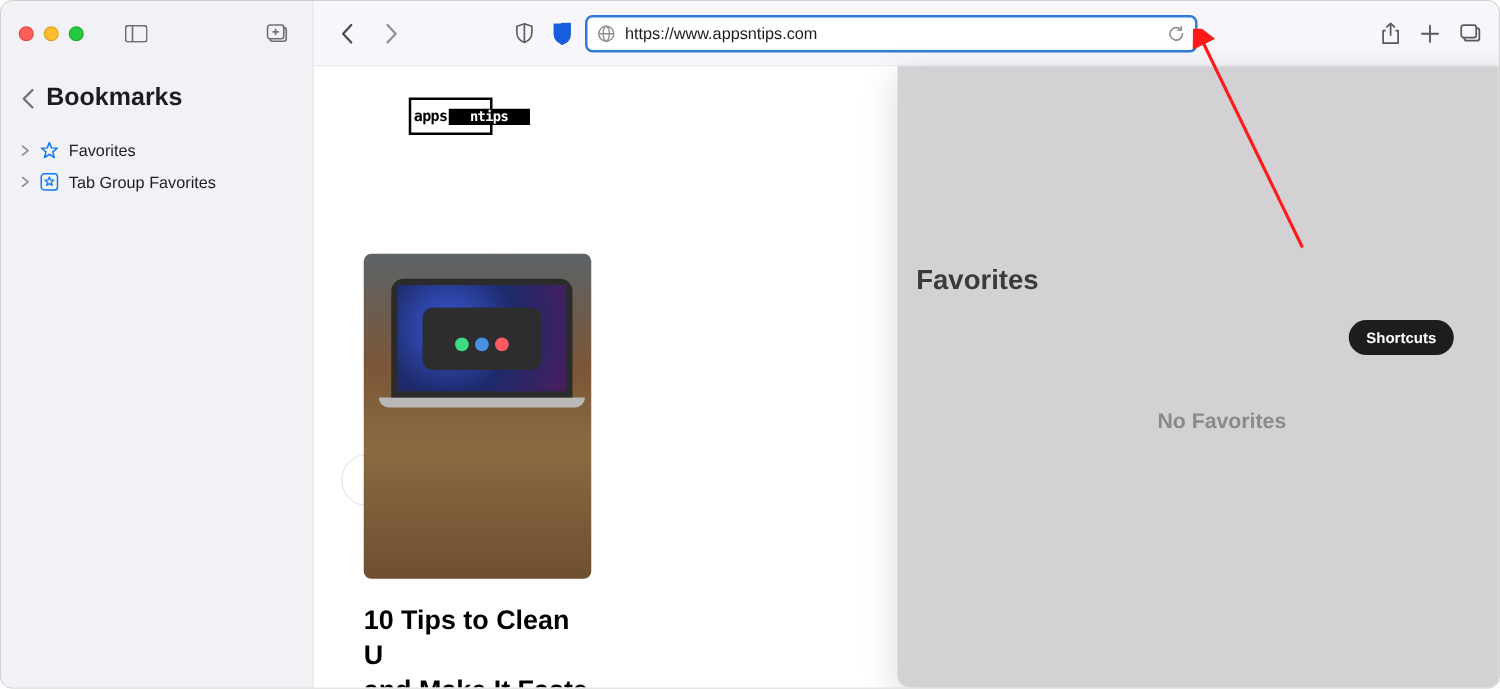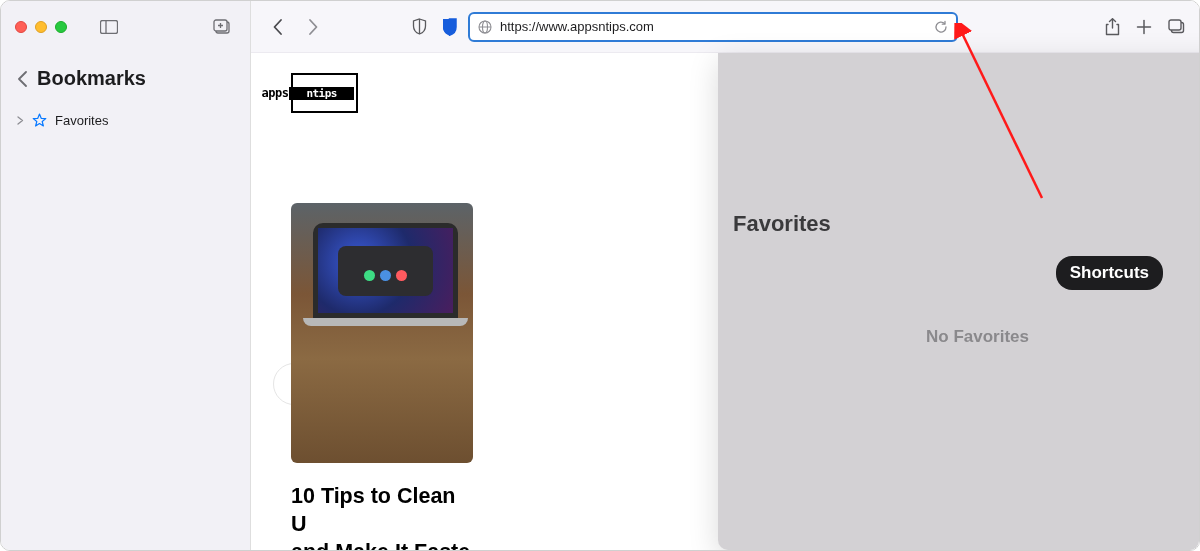--- a/index.html
+++ b/index.html
@@ -28,21 +28,21 @@
     .nav-btn.enabled { color:#4a4a4e;}
     .urlbar-wrap { flex:1; display:flex; align-items:center; justify-content:center; gap:10px;}
     .aux-icons { display:flex; align-items:center; gap:14px; color:#5a5a5e;}
     .urlbar { flex:0 0 490px; height:30px; border:2px solid #2f7bd6; border-radius:6px; background:#fff; display:flex; align-items:center; padding:0 8px; gap:8px; position:relative;justify-content:center;}
     .urlbar .globe { color:#8e8e93; }
     .urlbar input { flex:1; border:none; outline:none; font-size:13px; color:#1d1d1f; background:transparent;}
     .urlbar .reload { color:#8e8e93; }
     .right-tools { display:flex; align-items:center; gap:16px; color:#5a5a5e; margin-left:8px;}
     .content { flex:1; background:#fff; position:relative; overflow:hidden;}
     .site-header { height:80px; display:flex; align-items:center; padding: 0 40px; justify-content:space-between;}
-    .logo { width:67px; height:40px; border:2px solid #000; display:flex; align-items:center; justify-content:flex-end; font-weight:700; font-size:12px; letter-spacing:-0.5px; padding:2px;}
+    .logo { width:67px; height:30px; border:2px solid #000; display:flex; align-items:center; justify-content:flex-start; font-weight:700; font-size:12px; letter-spacing:-0.5px; padding:2px;margin-left:36px;}
     .logo-inner { background:#000; color:#fff; padding:0 17px; margin-left:1px; font-size:11px;}
     .site-tools { display:flex; align-items:center; gap:22px; color:#000;}
     .hamburger { display:flex; flex-direction:column; gap:5px;}
     .hamburger span { width:20px; height:2px; background:#000;}
     .card { width:430px; }
     .card-img { width:100%; height:260px; border-radius:6px; background:#ddd; position:relative; overflow:hidden;}
     .card-img.laptop { background: linear-gradient(180deg,#5c6368 0%, #7b5637 35%, #8b6a43 60%, #6d4f30 100%);}
     .laptop-shape { position:absolute; left:55px; top:30px; width:260px; height:170px;}
     .laptop-screen { width:250px; height:155px; background:#1a2b4f; border-radius:10px 10px 0 0; border:8px solid #2b2b2b; position:relative;}
     .laptop-base { width:280px; height:8px; background:#b8b8b8; margin-left:-15px; border-radius:0 0 8px 8px;}
@@ -51,21 +51,21 @@
     .dialog-dots { display:flex; gap:5px; margin-top:18px; justify-content:center;}
     .gdot{ width:18px; height:18px; border-radius:50%;}
     .card-img.phone { background: linear-gradient(140deg,#e8c19a 0%, #d9a77a 40%, #4a3528 100%); }
     .phone-shape { position:absolute; right:0px; top:10px; width:130px; height:250px; background:#fff; border:8px solid #1a1a1a; border-radius:24px; transform:rotate(8deg);}
     .phone-grid { display:grid; grid-template-columns:1fr 1fr; gap:6px; padding:18px 10px;}
     .tile { height:38px; border-radius:8px;}
     .card-title { font-size:22px; font-weight:800; color:#000; margin-top:20px; line-height:1.3;}
     .carousel-btn { position:absolute; width:42px; height:42px; border-radius:50%; background:#fff; border:1px solid #e5e5e5; display:flex; align-items:center; justify-content:center; color:#666; top:310px;}
     .carousel-btn.left { left:22px; top:310px;}
     .carousel-btn.right { right:20px; top:310px;}
-    .shortcuts-badge { position:absolute; right:35px; top:205px; background:#1d1d1f; color:#fff; padding:7px 14px; border-radius:16px; font-size:17px; font-weight:600; z-index:5;}
+    .shortcuts-badge { position:absolute; right:35px; top:205px; background:#1d1d1f; color:#fff; padding:7px 14px; border-radius:16px; font-size:12px; font-weight:600; z-index:5;}
     .carousel-btn.left { top: 160px; left: 3px; }
     .carousel-btn.right { top: 160px; right: -17px; }
     .carousel-btn { top: 130px; }
     .carousel-btn.left { left: -18px; }
     .carousel-btn.right { right: -18px; }
     .carousel-area { position:relative; margin: 50px 40px 0 40px; }
     .cards { display:flex; gap:22px; }
     .card-left { width:180px; flex-shrink:0;}
     .card-right { position:absolute; right:-20px; top:0; width:190px;}
     .avatar-fab { position:absolute; right:28px; bottom:16px; width:52px; height:52px; border-radius:50%; background:#1d1d1f; display:flex; align-items:center; justify-content:center; color:#fff;}
@@ -119,20 +119,34 @@
           <svg width="7" height="9" viewBox="0 0 7 9">
               <path d="M1 1 L5.5 4.5 L1 8" fill="none" stroke="currentColor" stroke-width="1.3" stroke-linecap="round" stroke-linejoin="round"></path>
             </svg>
         </span>
         <span class="star">
           <svg width="15" height="15" viewBox="0 0 15 15">
               <path d="M7.5 1 L9.2 5.3 L13.8 5.6 L10.2 8.5 L11.4 13 L7.5 10.5 L3.6 13 L4.8 8.5 L1.2 5.6 L5.8 5.3 Z" fill="none" stroke="currentColor" stroke-width="1.2" stroke-linejoin="round"></path>
             </svg>
         </span>
         <span>Favorites</span>
+      </div>
+      <div class="sidebar-item">
+        <span class="chev">
+          <svg width="7" height="9" viewBox="0 0 7 9">
+              <path d="M1 1 L5.5 4.5 L1 8" fill="none" stroke="currentColor" stroke-width="1.3" stroke-linecap="round" stroke-linejoin="round"></path>
+            </svg>
+        </span>
+        <span class="tabgroupicon">
+          <svg width="15" height="15" viewBox="0 0 15 15">
+              <rect x="1" y="1" width="13" height="13" rx="2.5" fill="none" stroke="currentColor" stroke-width="1.2"></rect>
+              <path d="M7.5 3.5 L8.5 6 L11 6.1 L9 7.8 L9.7 10.3 L7.5 8.9 L5.3 10.3 L6 7.8 L4 6.1 L6.5 6 Z" fill="none" stroke="currentColor" stroke-width="1" stroke-linejoin="round"></path>
+            </svg>
+        </span>
+        <span>Tab Group Favorites</span>
       </div>
     </div>
   </div>
 
   <div class="main">
 
     <div class="toolbar">
       <div class="nav-btn enabled">
         <svg width="11" height="18" viewBox="0 0 11 18">
             <path d="M9 2 L2.5 9 L9 16" fill="none" stroke="currentColor" stroke-width="1.8" stroke-linecap="round" stroke-linejoin="round"></path>

